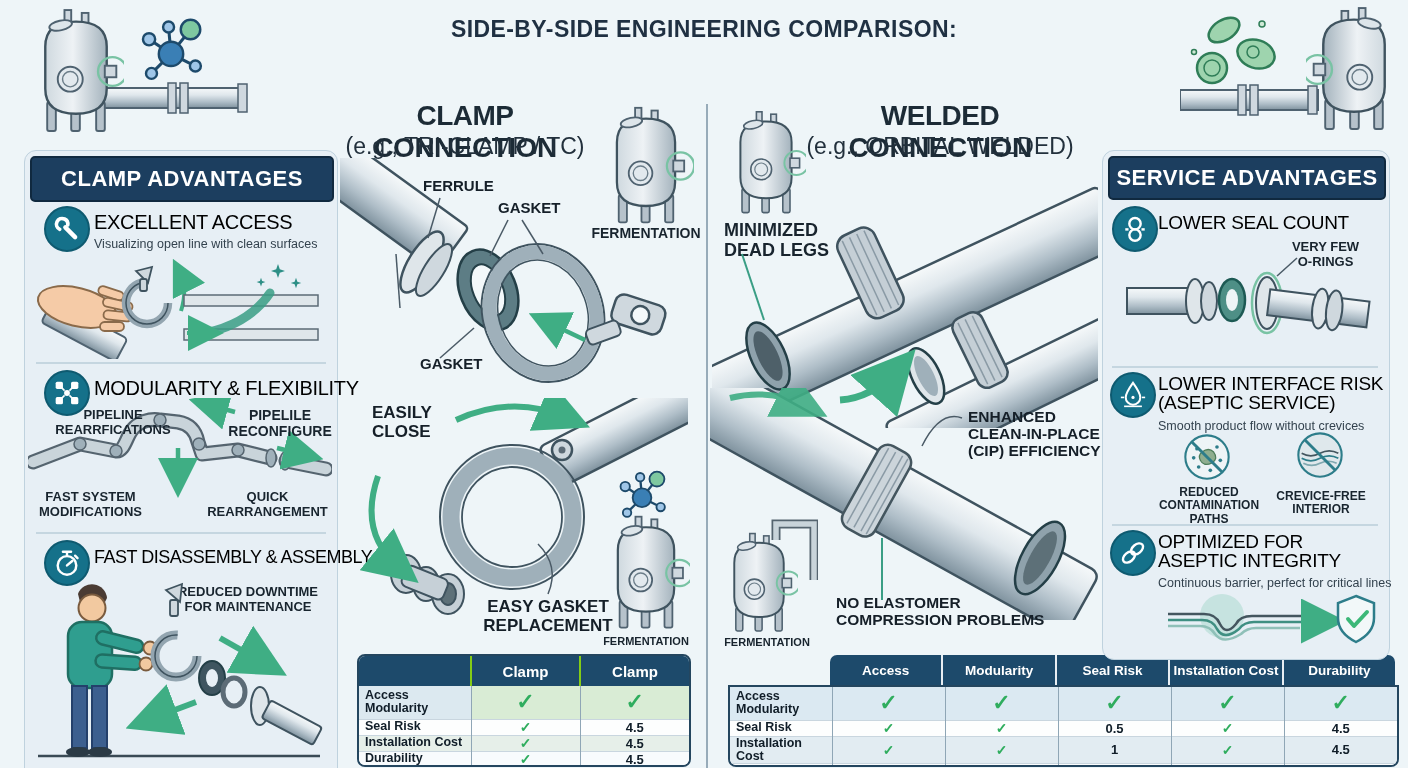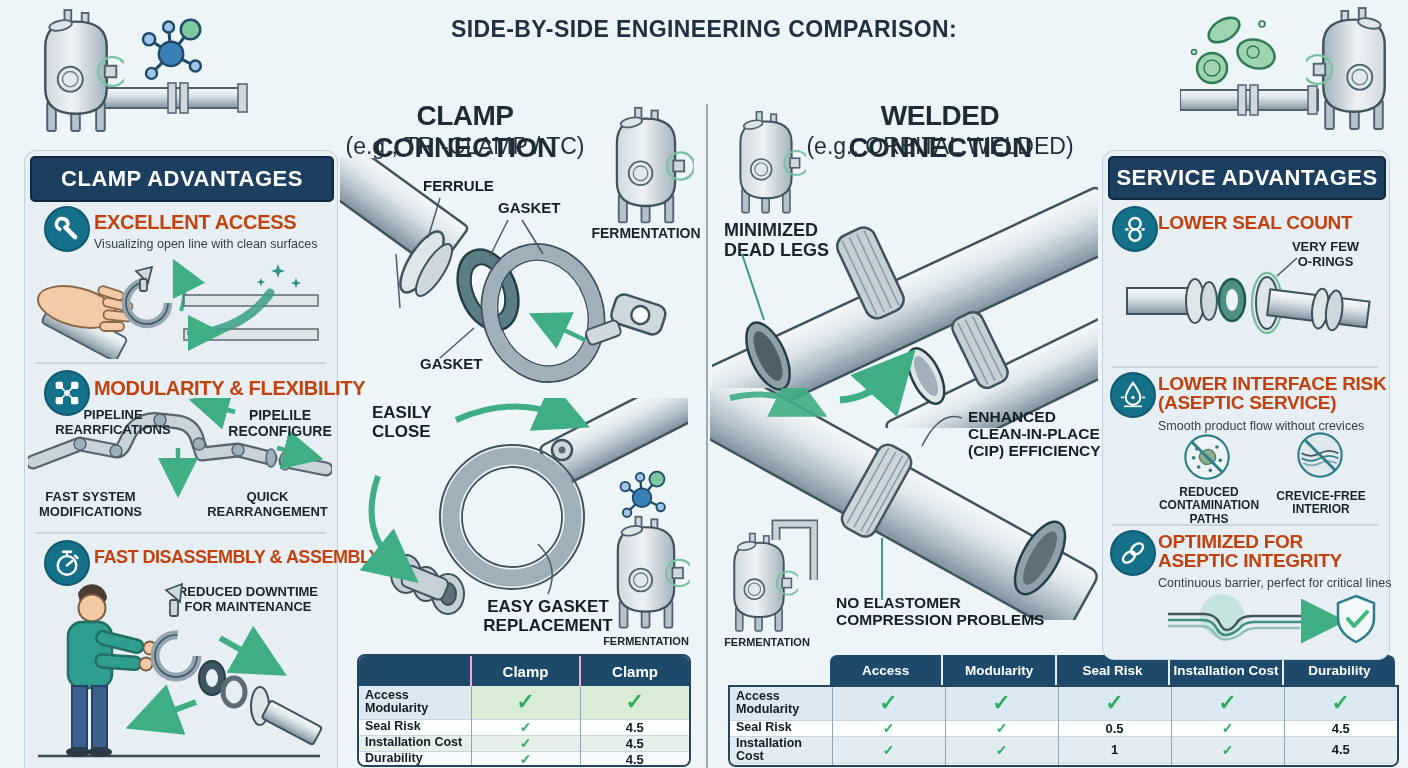--- a/index.html
+++ b/index.html
@@ -7,33 +7,33 @@
           font-family:"Liberation Sans",sans-serif;color:#18242e;}
   .abs{position:absolute;}
   .lbl{font-weight:800;color:#18242e;line-height:1.12;white-space:pre-line;}
   .ctr{text-align:center;}
   .panel{background:#e7eff5;border:1.5px solid #bfd2de;border-radius:12px;}
   .banner{background:#1c3e5f;border:2px solid #10293f;border-radius:5px;color:#fff;
           display:flex;align-items:center;justify-content:center;
           font-size:22px;font-weight:800;letter-spacing:.5px;}
   .icirc{width:42px;height:42px;border-radius:50%;background:#15718a;border:2px solid #0e5a70;
          display:flex;align-items:center;justify-content:center;}
-  .h1s{font-size:20px;font-weight:700;letter-spacing:-.3px;color:#c2410c;line-height:1.02;white-space:pre-line;}
+  .h1s{font-size:20px;font-weight:400;letter-spacing:-.3px;color:#000000;line-height:1.02;white-space:pre-line;}
   .subs{font-size:12.5px;color:#33424e;font-weight:500;}
   .divline{height:1.5px;background:#c5d6e0;}
   .kicker{font-size:23px;font-weight:700;color:#1f3042;letter-spacing:.4px;}
   .bigtitle{font-size:38px;font-weight:800;color:#15334d;letter-spacing:-1px;}
   .coltitle{font-size:28px;font-weight:800;color:#1c2b36;letter-spacing:-.5px;}
   .colsub{font-size:23px;color:#22303c;font-weight:500;}
   .dlabel{font-weight:800;font-size:15px;line-height:1.1;color:#151f28;white-space:pre-line;}
   .vdiv{width:2px;background:#97abb9;}
   
   .tblwrap{position:absolute;border:2px solid #24465f;border-radius:8px;overflow:hidden;background:#fff;}
   table.cmp{border-collapse:collapse;table-layout:fixed;width:100%;height:100%;}
-  table.cmp th{background:#1d4a6b;color:#fff;font-size:15px;font-weight:800;height:28px;border-left:2px solid #f9a8d4;}
+  table.cmp th{background:#1d4a6b;color:#fff;font-size:15px;font-weight:800;height:28px;border-left:2px solid #84cc16;}
   table.cmp th:first-child{border-left:none;}
   table.cmp td{border-left:1.5px solid #8fa6b6;text-align:center;vertical-align:middle;padding:0;}
   table.cmp td:first-child{border-left:none;text-align:left;padding-left:6px;}
   .rl{font-size:12.5px;font-weight:800;line-height:1.05;color:#101d28;white-space:pre-line;}
   .ckb{font-size:22px;line-height:1;color:#2fad5e;font-weight:800;}
   .ck{font-size:14px;line-height:1;color:#2fad5e;font-weight:800;}
   .num{font-size:13px;font-weight:800;color:#101d28;}
   tr.h33{height:33px;} tr.h15{height:15px;}
   tr.h15 td{border-top:1px solid #c9d6df;}
   .hbar{position:absolute;background:#1d4a6b;border-radius:7px 7px 0 0;display:flex;}

